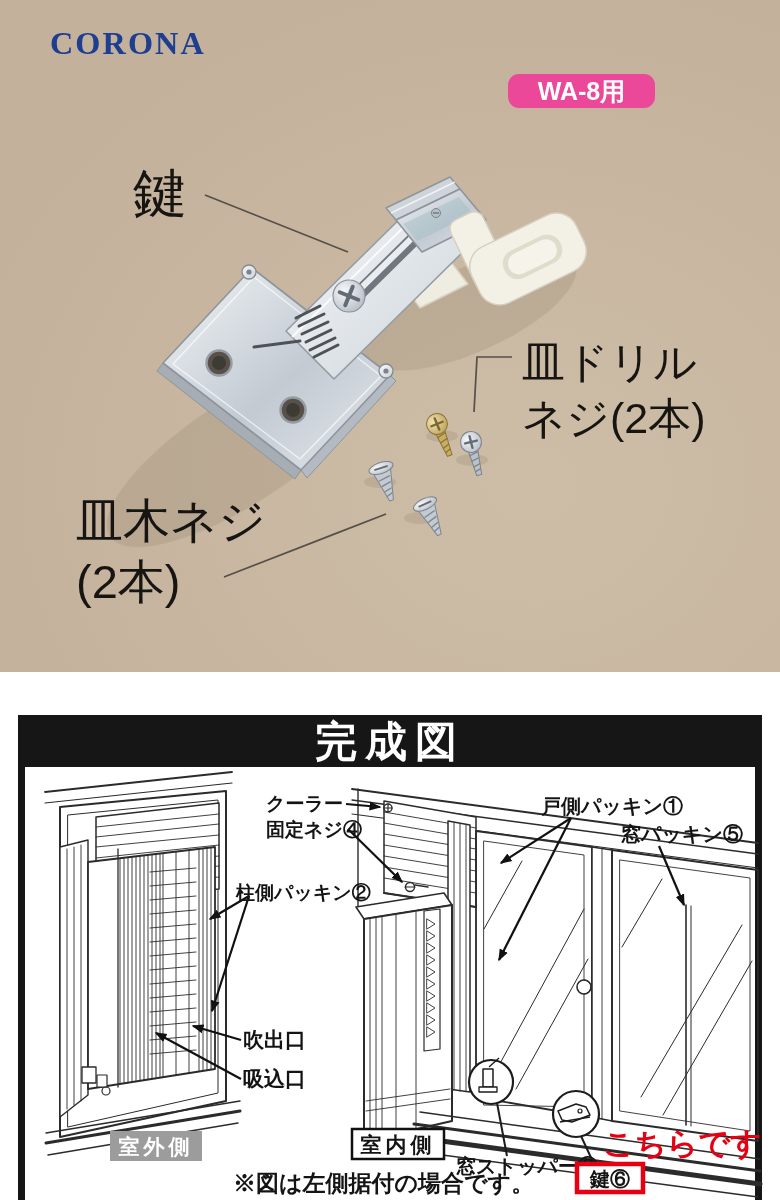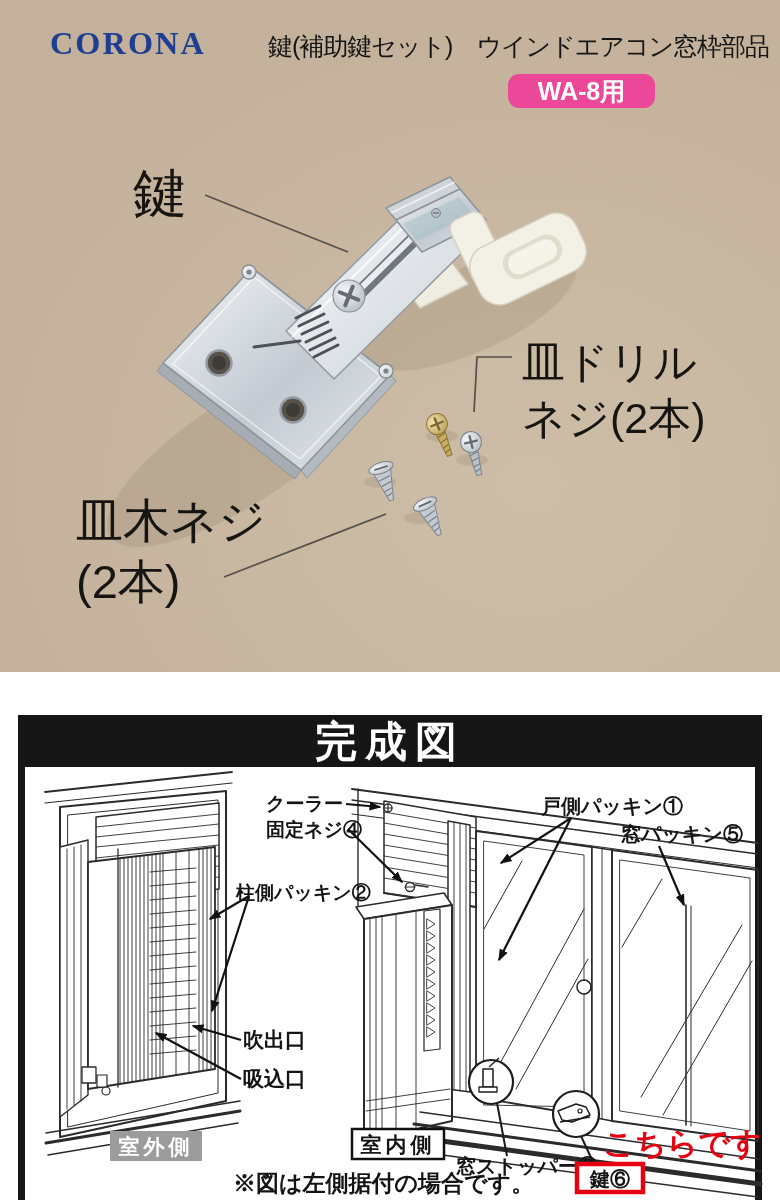--- a/index.html
+++ b/index.html
@@ -176,21 +176,20 @@
       <text x="522" y="377" font-size="43" font-weight="500" fill="#171512">皿ドリル</text>
       <text x="522" y="433" font-size="43" font-weight="500" fill="#171512">ネジ(2本)</text>
 
       <line x1="224" y1="577" x2="386" y2="514" stroke="#55504a" stroke-width="1.7"></line>
       <text x="76" y="537" font-size="47" font-weight="500" fill="#171512">皿木ネジ</text>
       <text x="76" y="598" font-size="47" font-weight="500" fill="#171512">(2本)</text>
     </g>
   </svg>
 
   <div class="hdr-brand">CORONA</div>
-  <div class="hdr-title">鍵(補助鍵セット)　ウインドエアコン窓枠部品</div>
   <div class="hdr-badge">WA-8用</div>
 </div>
 
 <div class="diagram-section">
   <svg class="diagram-svg" viewBox="0 0 780 528">
     <defs>
       <marker id="arw" markerWidth="13" markerHeight="11" refX="10.5" refY="5" orient="auto" markerUnits="userSpaceOnUse">
         <path d="M0,0.5 L12,5 L0,9.5 Z" fill="#111"></path>
       </marker>
       <clipPath id="acclip">

